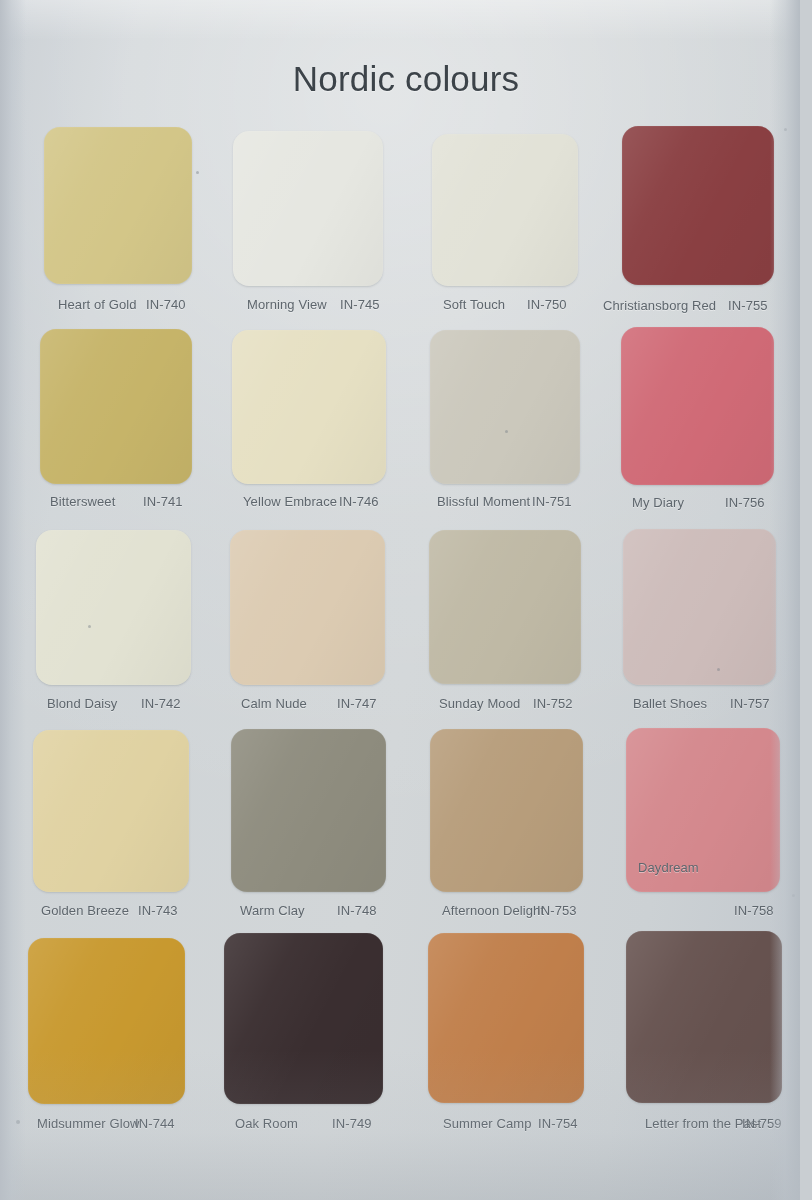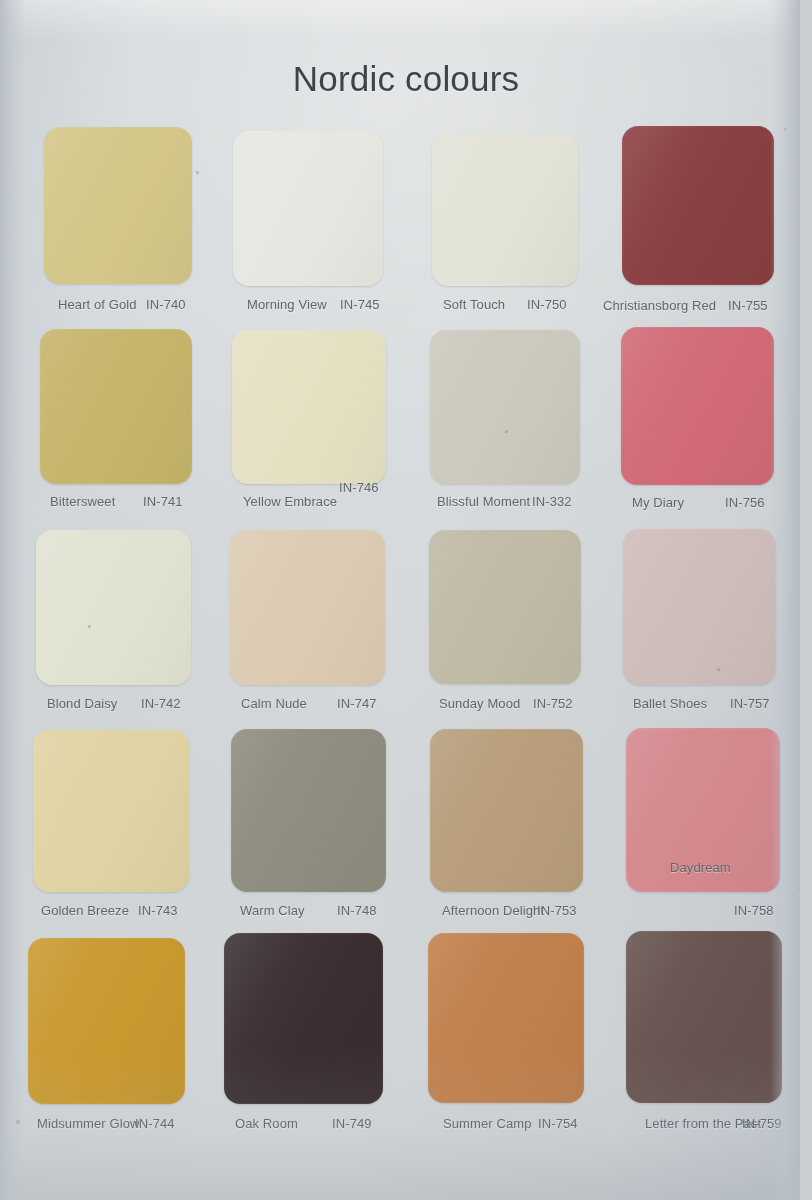--- a/index.html
+++ b/index.html
@@ -159,28 +159,28 @@
           <div class="sheen"></div>
         </div>
         <div class="caption nm" style="left: 50px; top: 494px; color: rgb(94, 102, 109);">Bittersweet</div>
         <div class="caption code" style="left: 143px; top: 494px; color: rgb(94, 102, 109);">IN-741</div>
       </div>
       <div class="cell">
         <div class="chip" style="left: 232px; top: 330px; width: 154px; height: 154px; background: rgb(230, 224, 195);">
           <div class="sheen"></div>
         </div>
         <div class="caption nm" style="left: 243px; top: 494px; color: rgb(94, 102, 109);">Yellow Embrace</div>
-        <div class="caption code" style="left: 339px; top: 480px; color: rgb(94, 102, 109); text-align: center;">IN-746</div>
+        <div class="caption code" style="left: 339px; top: 494px; color: rgb(94, 102, 109); text-align: center;">IN-746</div>
       </div>
       <div class="cell">
         <div class="chip" style="left: 430px; top: 330px; width: 150px; height: 154px; background: rgb(203, 200, 188);">
           <div class="sheen"></div>
         </div>
         <div class="caption nm" style="left: 437px; top: 494px; color: rgb(94, 102, 109);">Blissful Moment</div>
-        <div class="caption code" style="left: 532px; top: 494px; color: rgb(94, 102, 109);">IN-332</div>
+        <div class="caption code" style="left: 532px; top: 494px; color: rgb(94, 102, 109);">IN-751</div>
       </div>
       <div class="cell">
         <div class="chip" style="left: 621px; top: 327px; width: 153px; height: 158px; background: rgb(208, 106, 118);">
           <div class="sheen"></div>
         </div>
         <div class="caption nm" style="left: 632px; top: 495px; color: rgb(94, 102, 109);">My Diary</div>
         <div class="caption code" style="left: 725px; top: 495px; color: rgb(94, 102, 109);">IN-756</div>
       </div>
       <div class="cell">
         <div class="chip" style="left: 36px; top: 530px; width: 155px; height: 155px; background: rgb(226, 226, 210);">
@@ -228,21 +228,21 @@
         <div class="chip" style="left: 430px; top: 729px; width: 153px; height: 163px; background: rgb(183, 157, 123);">
           <div class="sheen"></div>
         </div>
         <div class="caption nm" style="left: 442px; top: 903px; color: rgb(94, 102, 109);">Afternoon Delight</div>
         <div class="caption code" style="left: 537px; top: 903px; color: rgb(94, 102, 109);">IN-753</div>
       </div>
       <div class="cell">
         <div class="chip" style="left: 626px; top: 728px; width: 154px; height: 164px; background: rgb(212, 136, 141);">
           <div class="sheen"></div>
         </div>
-        <div class="caption nm" style="left: 638px; top: 860px; color: rgb(94, 102, 109); margin-left: 32px;">Daydream</div>
+        <div class="caption nm" style="left: 638px; top: 860px; color: rgb(94, 102, 109);">Daydream</div>
         <div class="caption code" style="left: 734px; top: 903px; color: rgb(94, 102, 109);">IN-758</div>
       </div>
       <div class="cell">
         <div class="chip" style="left: 28px; top: 938px; width: 157px; height: 166px; background: rgb(200, 153, 47);">
           <div class="sheen"></div>
         </div>
         <div class="caption nm" style="left: 37px; top: 1116px; color: rgb(94, 102, 109);">Midsummer Glow</div>
         <div class="caption code" style="left: 135px; top: 1116px; color: rgb(94, 102, 109);">IN-744</div>
       </div>
       <div class="cell">

